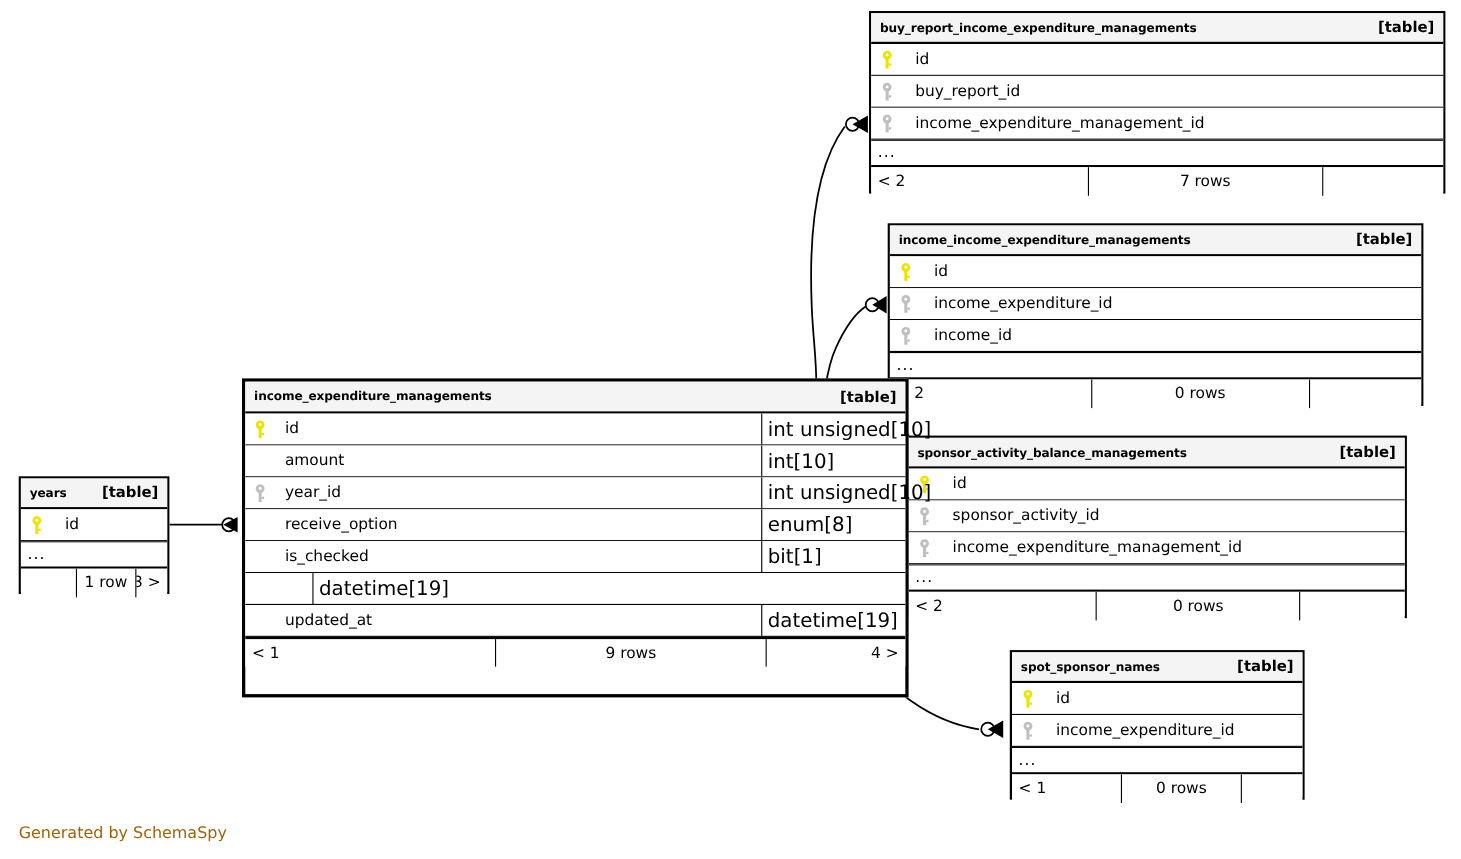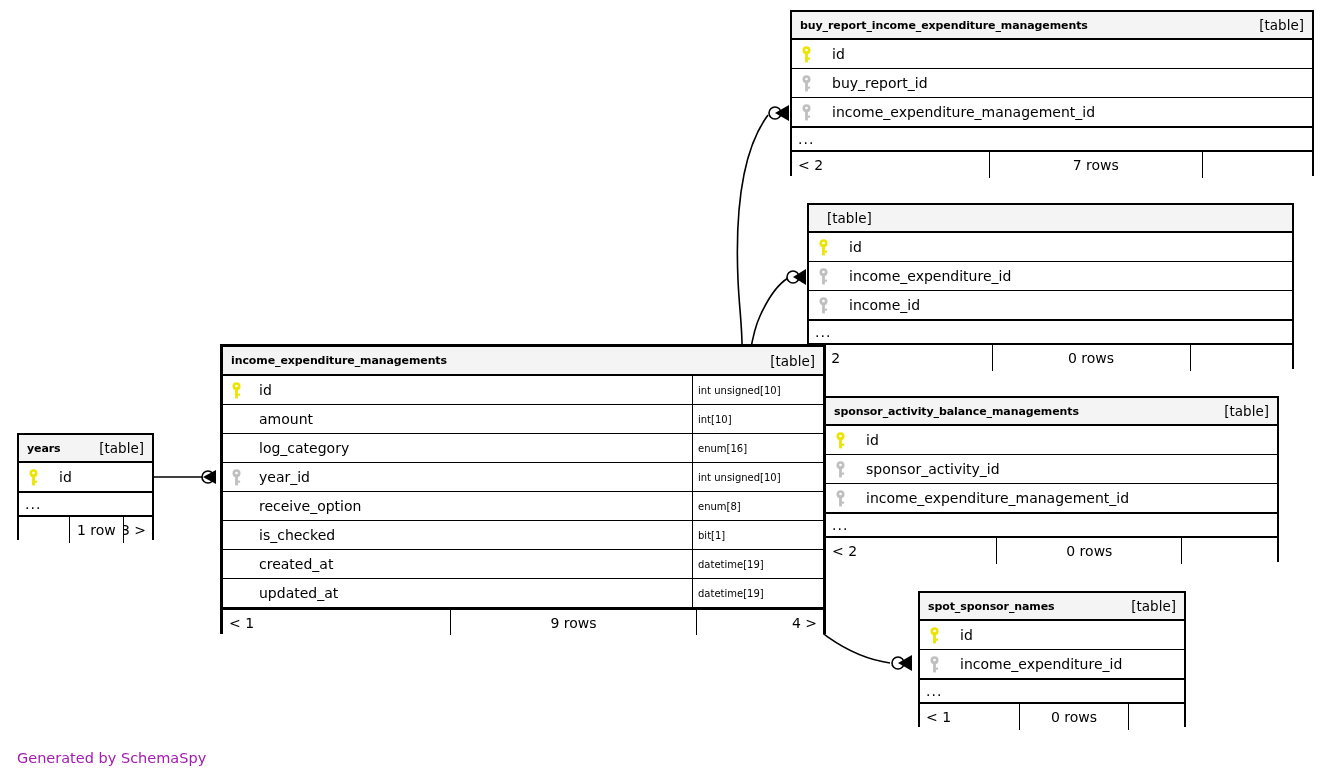--- a/index.html
+++ b/index.html
@@ -73,21 +73,21 @@
   }
   .focal .tbl-header { height: 29px; }
   .tbl-name {
     font-size: 11px;
     font-weight: bold;
     letter-spacing: -0.1px;
     white-space: nowrap;
   }
   .tbl-tag {
     font-size: 13.5px;
-    font-weight: normal;
+    font-weight: bold;
     white-space: nowrap;
     padding-left: 10px;
   }
 
   .tbl-row {
     display: flex;
     align-items: center;
     box-sizing: border-box;
     border-bottom: 1px solid #000000;
     height: 29px;
@@ -113,21 +113,21 @@
     flex: 1 1 auto;
     font-size: 14px;
     white-space: nowrap;
     overflow: hidden;
     padding-left: 12px;
   }
   .focal .col-name { padding-left: 6px; }
   .col-type {
     flex: 0 0 131px;
     width: 131px;
-    font-size: 10px;
+    font-size: 18px;
     white-space: nowrap;
     border-left: 1px solid #000000;
     box-sizing: border-box;
     padding-left: 5px;
     height: 100%;
     display: flex;
     align-items: center;
     margin-left: 31px;
   }
 
@@ -183,21 +183,21 @@
     justify-content: flex-end;
     padding-right: 6px;
   }
 
   
   #credit {
     position: absolute;
     left: 17px;
     top: 750px;
     font-size: 14.5px;
-    color: #a21caf;
+    color: #a16207;
     white-space: nowrap;
     z-index: 6;
   }
 </style>
 </head>
 <body>
 
 <div id="diagram">
 
   <svg id="edges" viewBox="0 0 1328 781" width="1328" height="781">
@@ -269,20 +269,21 @@
         </div>
         <div class="tbl-ellipsis">...</div>
         <div class="tbl-footer">
           <span class="foot-cell foot-prev">&lt; 2</span>
           <span class="foot-cell foot-rows">7 rows</span>
           <span class="foot-cell foot-next"></span>
         </div>
       </div>
       <div class="table-box" style="left: 807px; top: 203px; width: 487px; height: 166px;">
         <div class="tbl-header">
+          <span class="tbl-name">income_income_expenditure_managements</span>
           <span class="tbl-tag">[table]</span>
         </div>
         <div class="tbl-row">
           <span class="col-key">
             <svg class="key-icon" width="11" height="17" viewBox="0 0 11 17">
               <circle cx="5.5" cy="4.2" r="4.0" fill="#ece400"></circle>
               <circle cx="5.5" cy="4.0" r="1.35" fill="#ffffff"></circle>
               <rect x="4.1" y="7.0" width="2.8" height="9.4" fill="#ece400"></rect>
               <rect x="6.9" y="11.6" width="2.2" height="2.1" fill="#ece400"></rect>
             </svg>
@@ -436,25 +437,20 @@
           </span>
           <span class="col-name">id</span>
           <span class="col-type">int unsigned[10]</span>
         </div>
         <div class="tbl-row">
           <span class="col-key"></span>
           <span class="col-name">amount</span>
           <span class="col-type">int[10]</span>
         </div>
         <div class="tbl-row">
-          <span class="col-key"></span>
-          <span class="col-name">log_category</span>
-          <span class="col-type">enum[16]</span>
-        </div>
-        <div class="tbl-row">
           <span class="col-key">
             <svg class="key-icon" width="11" height="17" viewBox="0 0 11 17">
               <circle cx="5.5" cy="4.2" r="4.0" fill="#bfbfbf"></circle>
               <circle cx="5.5" cy="4.0" r="1.35" fill="#ffffff"></circle>
               <rect x="4.1" y="7.0" width="2.8" height="9.4" fill="#bfbfbf"></rect>
               <rect x="6.9" y="11.6" width="2.2" height="2.1" fill="#bfbfbf"></rect>
             </svg>
           </span>
           <span class="col-name">year_id</span>
           <span class="col-type">int unsigned[10]</span>
@@ -464,21 +460,20 @@
           <span class="col-name">receive_option</span>
           <span class="col-type">enum[8]</span>
         </div>
         <div class="tbl-row">
           <span class="col-key"></span>
           <span class="col-name">is_checked</span>
           <span class="col-type">bit[1]</span>
         </div>
         <div class="tbl-row">
           <span class="col-key"></span>
-          <span class="col-name">created_at</span>
           <span class="col-type">datetime[19]</span>
         </div>
         <div class="tbl-row">
           <span class="col-key"></span>
           <span class="col-name">updated_at</span>
           <span class="col-type">datetime[19]</span>
         </div>
         <div class="tbl-footer">
           <span class="foot-cell foot-prev">&lt; 1</span>
           <span class="foot-cell foot-rows">9 rows</span>

